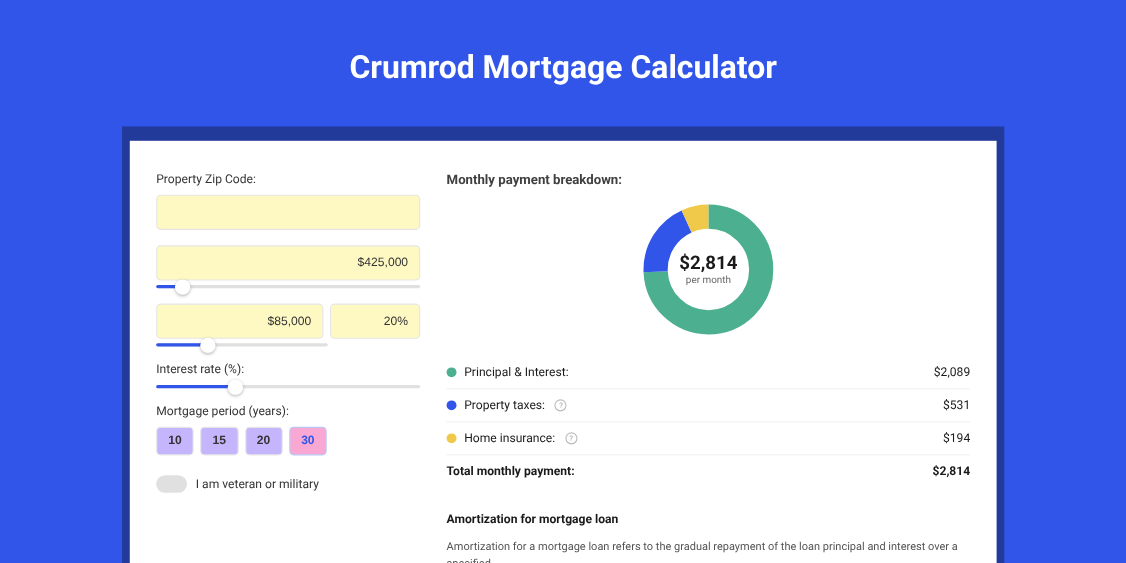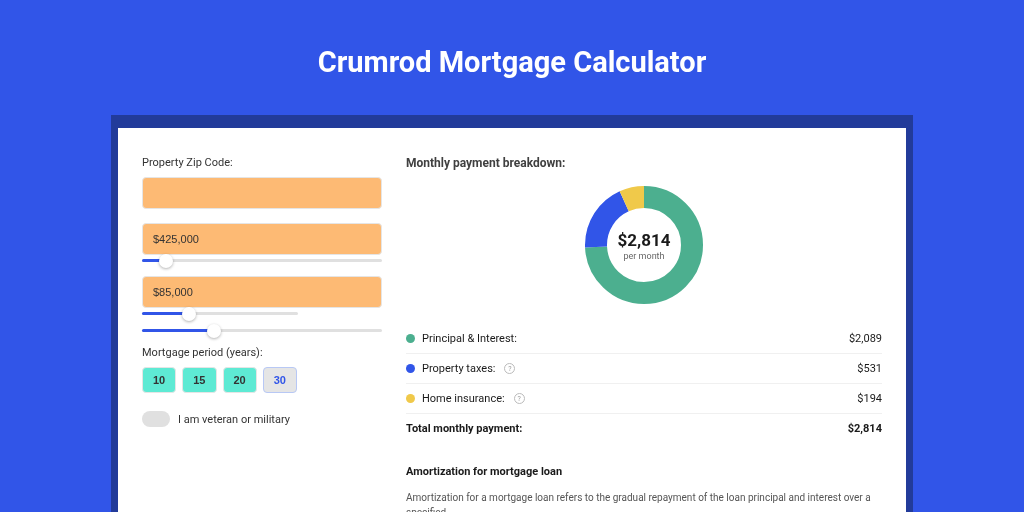--- a/index.html
+++ b/index.html
@@ -59,21 +59,22 @@
     .field-group {
       margin-bottom: 14px;
     }
     .text-input {
       width: 100%;
       border: 1px solid #e5e5e5;
       border-radius: 4px;
       padding: 9px 10px;
       font-size: 11px;
       color: #333;
-      background: #fdba74;
+      background: #fef9c3;
+      text-align: right;
     }
     .slider-track {
       position: relative;
       height: 3px;
       background: #e0e0e0;
       margin-top: 4px;
       border-radius: 2px;
     }
     .slider-fill {
       position: absolute;
@@ -102,30 +103,30 @@
     }
     .dual-input .text-input:last-child {
       flex: 1 1 35%;
     }
     .period-buttons {
       display: flex;
       gap: 6px;
     }
     .period-btn {
       border: 1px solid #e5e5e5;
-      background: #5eead4;
+      background: #c4b5fd;
       border-radius: 4px;
       padding: 6px 10px;
       font-size: 11px;
       font-weight: 600;
       color: #333;
       cursor: pointer;
     }
     .period-btn.active {
-      background: #e5e5e5;
+      background: #f9a8d4;
       border-color: #b8c8f5;
       color: #3155e8;
     }
     .toggle-row {
       display: flex;
       align-items: center;
       gap: 8px;
       margin-top: 18px;
     }
     .toggle {
@@ -251,28 +252,30 @@
       <input class="text-input" type="text" value="$425,000" style="">
       <div class="slider-track">
         <div class="slider-fill" style="width:10%"></div>
         <div class="slider-thumb" style="left:10%"></div>
       </div>
     </div>
 
     <div class="field-group">
       <div class="dual-input">
         <input class="text-input" type="text" value="$85,000" style="">
+        <input class="text-input" type="text" value="20%" style="">
       </div>
       <div class="slider-track" style="width:65%">
         <div class="slider-fill" style="width:30%"></div>
         <div class="slider-thumb" style="left:30%"></div>
       </div>
     </div>
 
     <div class="field-group">
+      <label class="field-label">Interest rate (%):</label>
       <div class="slider-track">
         <div class="slider-fill" style="width:30%"></div>
         <div class="slider-thumb" style="left:30%"></div>
       </div>
     </div>
 
     <div class="field-group">
       <label class="field-label">Mortgage period (years):</label>
       <div class="period-buttons">
         <button class="period-btn">10</button>

